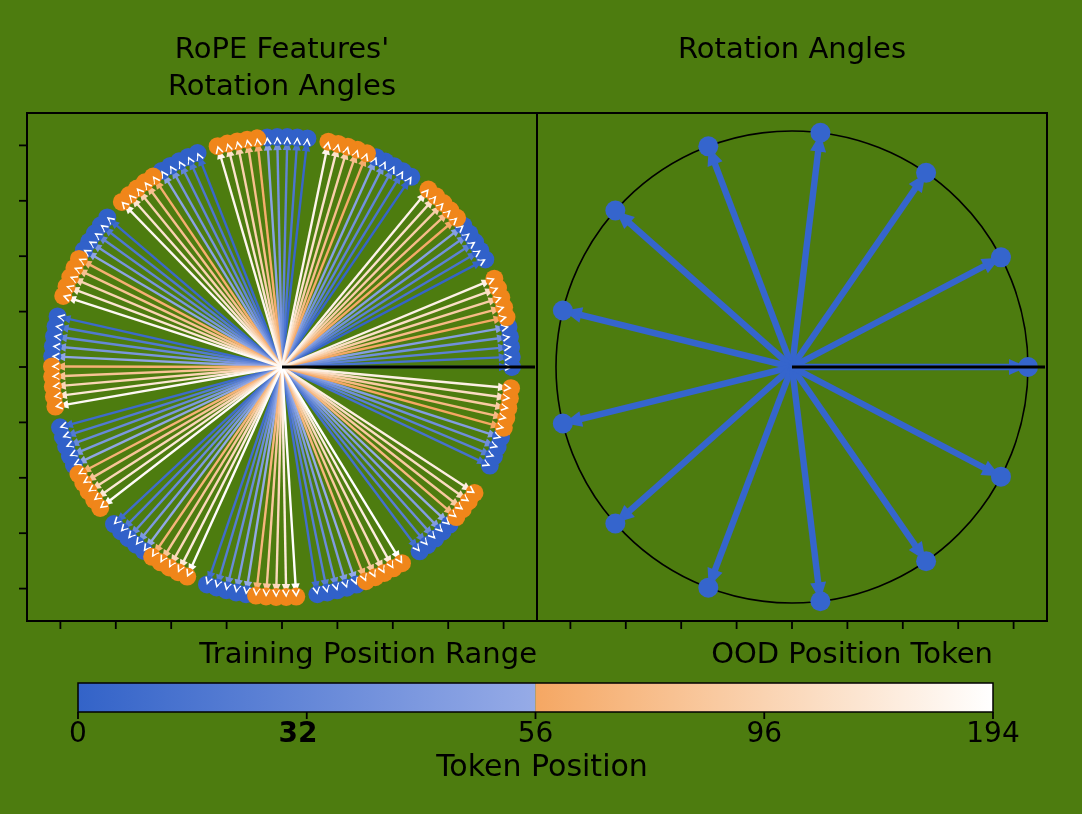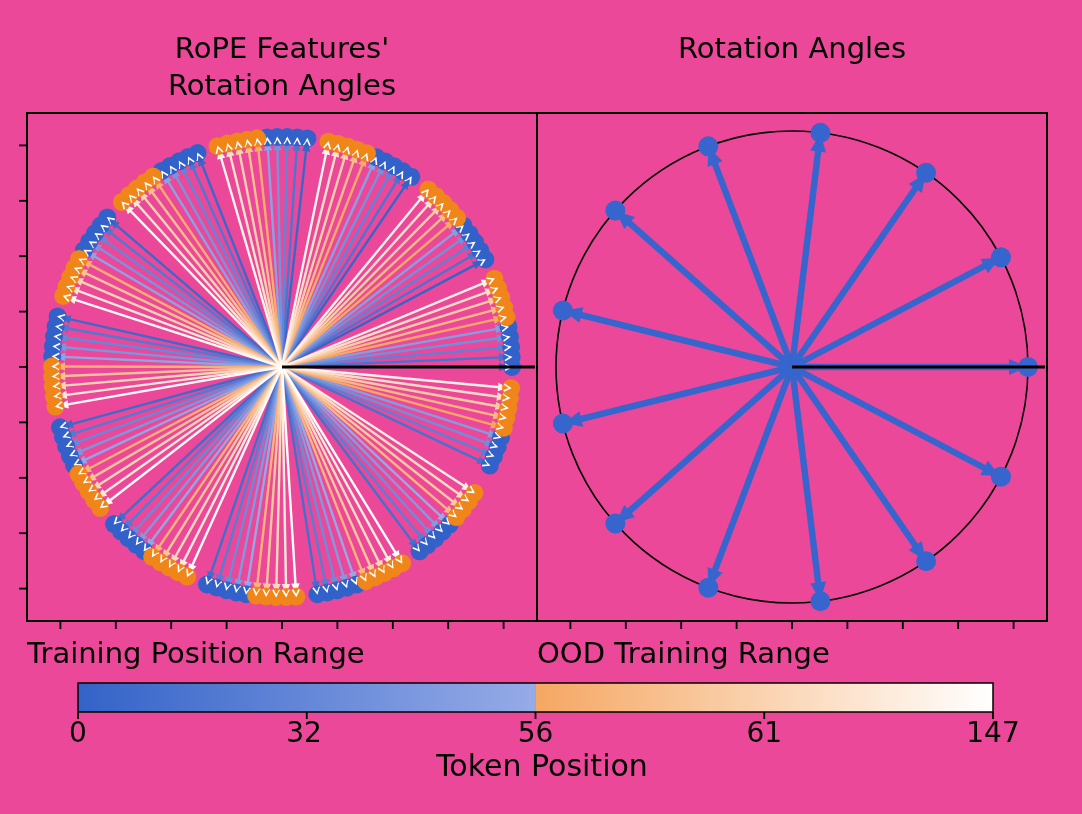--- a/index.html
+++ b/index.html
@@ -1,33 +1,33 @@
 <!DOCTYPE html>
 <html><head>
 <meta charset="utf-8">
 <style>
   html,body { margin:0; padding:0; background:#ffffff; }
   #figure-root {
     position:relative;
     width:1082px; height:814px;
-    background:#ec4899;
+    background:#4d7c0f;
     font-family:"DejaVu Sans","Liberation Sans",sans-serif;
     color:#000000;
     overflow:hidden;
   }
   .abs { position:absolute; }
   .panel-title {
     text-align:center;
     font-size:29px;
     line-height:37px;
     color:#000;
     white-space:nowrap;
   }
   .range-label {
-    text-align:left;
+    text-align:right;
     font-size:29px;
     color:#000;
     white-space:nowrap;
   }
   .cbar-ticklabel {
     position:absolute;
     width:80px;
     text-align:center;
     font-size:28px;
     color:#000;
@@ -657,24 +657,24 @@
       <rect x="535.5" y="683" width="457.5" height="29" fill="url(#gradOOD)"></rect>
       <rect x="78" y="683" width="915" height="29" fill="none" stroke="#000000" stroke-width="1.5"></rect>
       <line x1="78" y1="712" x2="78" y2="719" stroke="#000" stroke-width="1.8"></line>
       <line x1="306.75" y1="712" x2="306.75" y2="719" stroke="#000" stroke-width="1.8"></line>
       <line x1="535.5" y1="712" x2="535.5" y2="719" stroke="#000" stroke-width="1.8"></line>
       <line x1="764.25" y1="712" x2="764.25" y2="719" stroke="#000" stroke-width="1.8"></line>
       <line x1="993" y1="712" x2="993" y2="719" stroke="#000" stroke-width="1.8"></line>
     </svg>
 
   <div class="abs range-label" style="left:27px; top:636px; width:510px;">Training Position Range</div>
-  <div class="abs range-label" style="left:537px; top:636px; width:456px;">OOD Training Range</div>
+  <div class="abs range-label" style="left:537px; top:636px; width:456px;">OOD Position Token</div>
 
   <div id="cbar-ticklabels" class="abs" style="left:0; top:0; width:1082px; height:814px; pointer-events:none;">
       <div class="cbar-ticklabel" style="left: 38px; top: 716px;">0</div>
-      <div class="cbar-ticklabel" style="left: 264px; top: 716px;">32</div>
+      <div class="cbar-ticklabel" style="left: 258px; top: 716px; font-weight: bold;">32</div>
       <div class="cbar-ticklabel" style="left: 495.5px; top: 716px;">56</div>
-      <div class="cbar-ticklabel" style="left: 724.25px; top: 716px;">61</div>
-      <div class="cbar-ticklabel" style="left: 953px; top: 716px;">147</div>
+      <div class="cbar-ticklabel" style="left: 724.25px; top: 716px;">96</div>
+      <div class="cbar-ticklabel" style="left: 953px; top: 716px;">194</div>
     </div>
 
   <div class="abs axis-label" style="left:292px; top:748px; width:500px;">Token Position</div>
 </div>
 
 </body></html>

